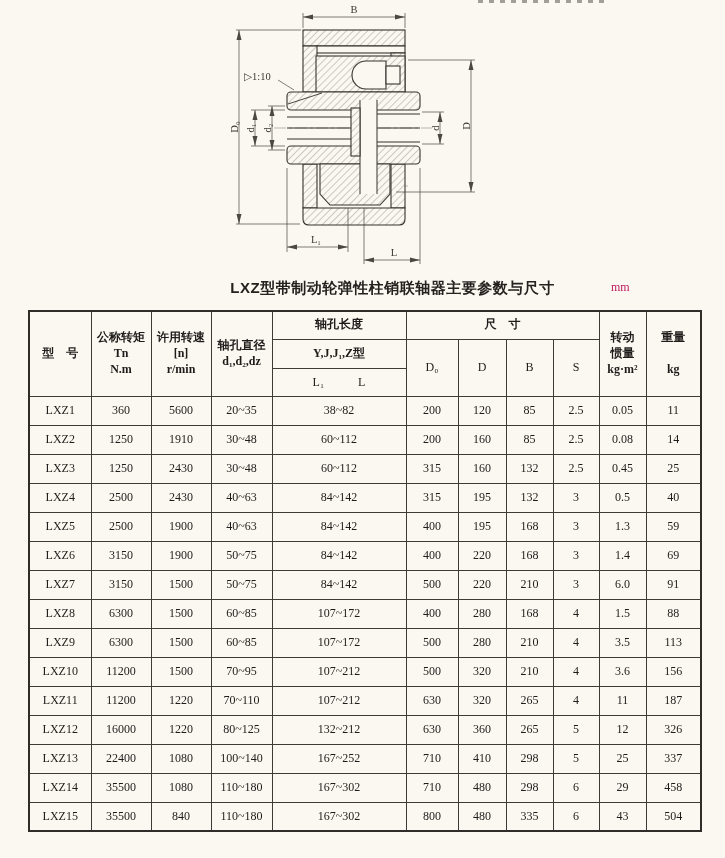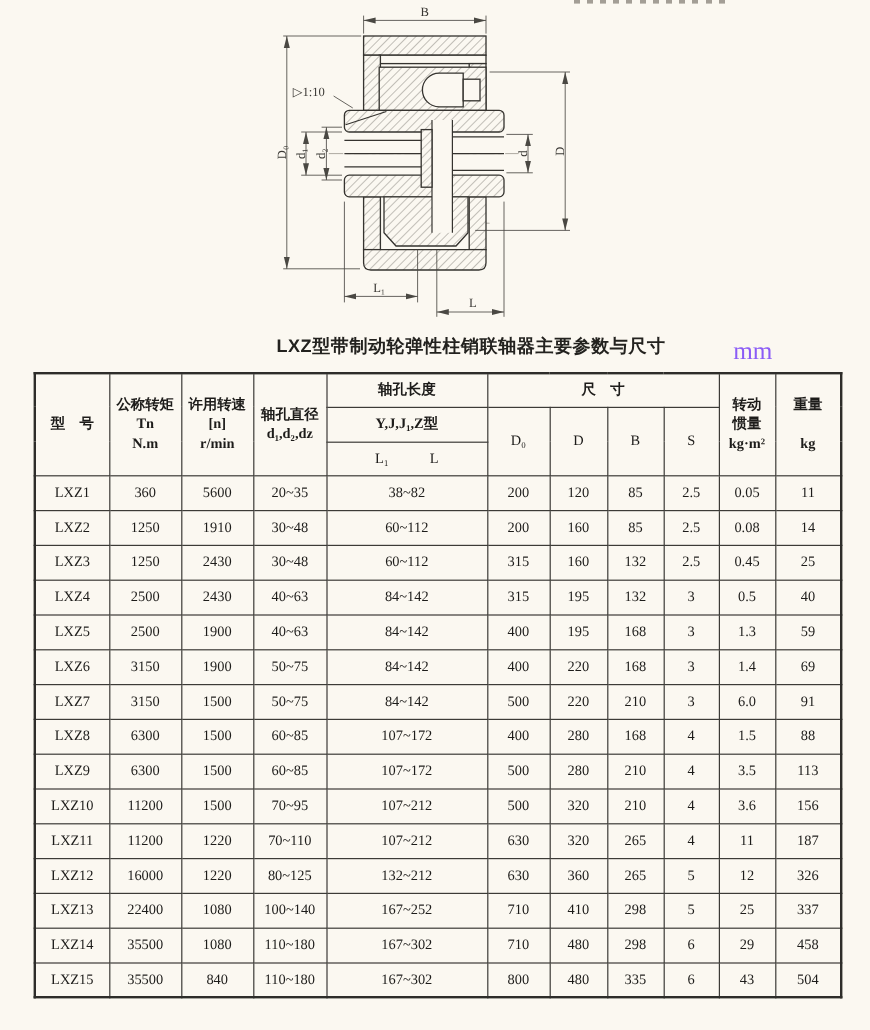--- a/index.html
+++ b/index.html
@@ -9,21 +9,21 @@
         background:repeating-linear-gradient(90deg,#a39e96 0 5px,transparent 5px 11px);}
   svg.drawing{position:absolute;left:228px;top:0;}
   svg .part{fill:url(#h);stroke:#35332f;stroke-width:1.1;}
   svg .white{fill:#fbf8f1;stroke:#35332f;stroke-width:1.1;}
   svg .dl{stroke:#4a4843;stroke-width:0.7;fill:none;}
   svg .cl{stroke:#8e8a82;stroke-width:0.6;fill:none;}
   svg text.dim{font-family:"Liberation Serif","DejaVu Serif",serif;font-size:10.5px;fill:#3a3834;}
   .title{position:absolute;left:0;top:279px;width:725px;text-align:center;
         font-family:"Liberation Sans","DejaVu Sans",sans-serif;font-weight:bold;
         font-size:15px;letter-spacing:0.5px;color:#23221f;padding-left:30px;}
-  .unit{position:absolute;left:611px;top:280px;font-size:21px;color:#8b5cf6;}
+  .unit{position:absolute;left:611px;top:280px;font-size:12px;color:#be185d;}
   table.params{position:absolute;left:28px;top:310px;width:672px;border-collapse:collapse;
         table-layout:fixed;border:2px solid #2e2d2a;font-size:12px;color:#1d1c1a;}
   table.params th,table.params td{border:1px solid #3c3b37;padding:0;text-align:center;
         vertical-align:middle;font-weight:normal;overflow:hidden;}
   thead tr.hr1{height:28px;} thead tr.hr2{height:29px;} thead tr.hr3{height:28px;}
   tbody tr{height:29px;padding-left:36px;}
   .hx{white-space:pre-line;line-height:1.3;font-weight:bold;}
   .l1l{display:flex;justify-content:center;gap:34px;}
   .note{position:absolute;left:14px;top:835px;font-size:14.5px;color:#191815;letter-spacing:0.3px;}
 </style>

